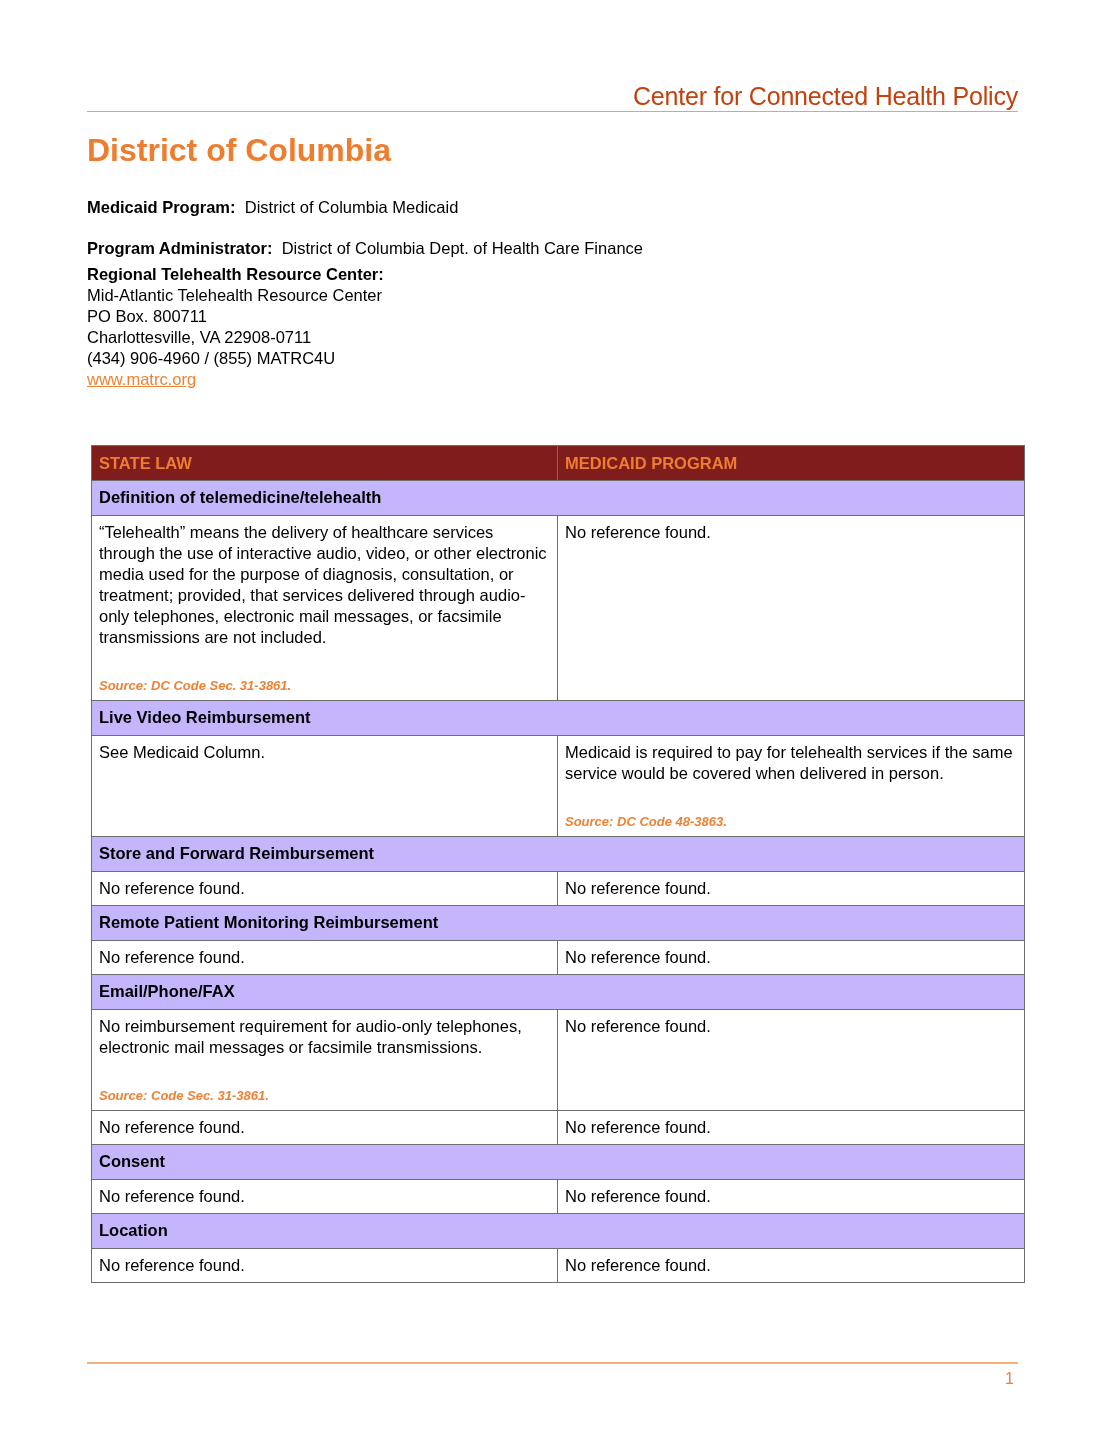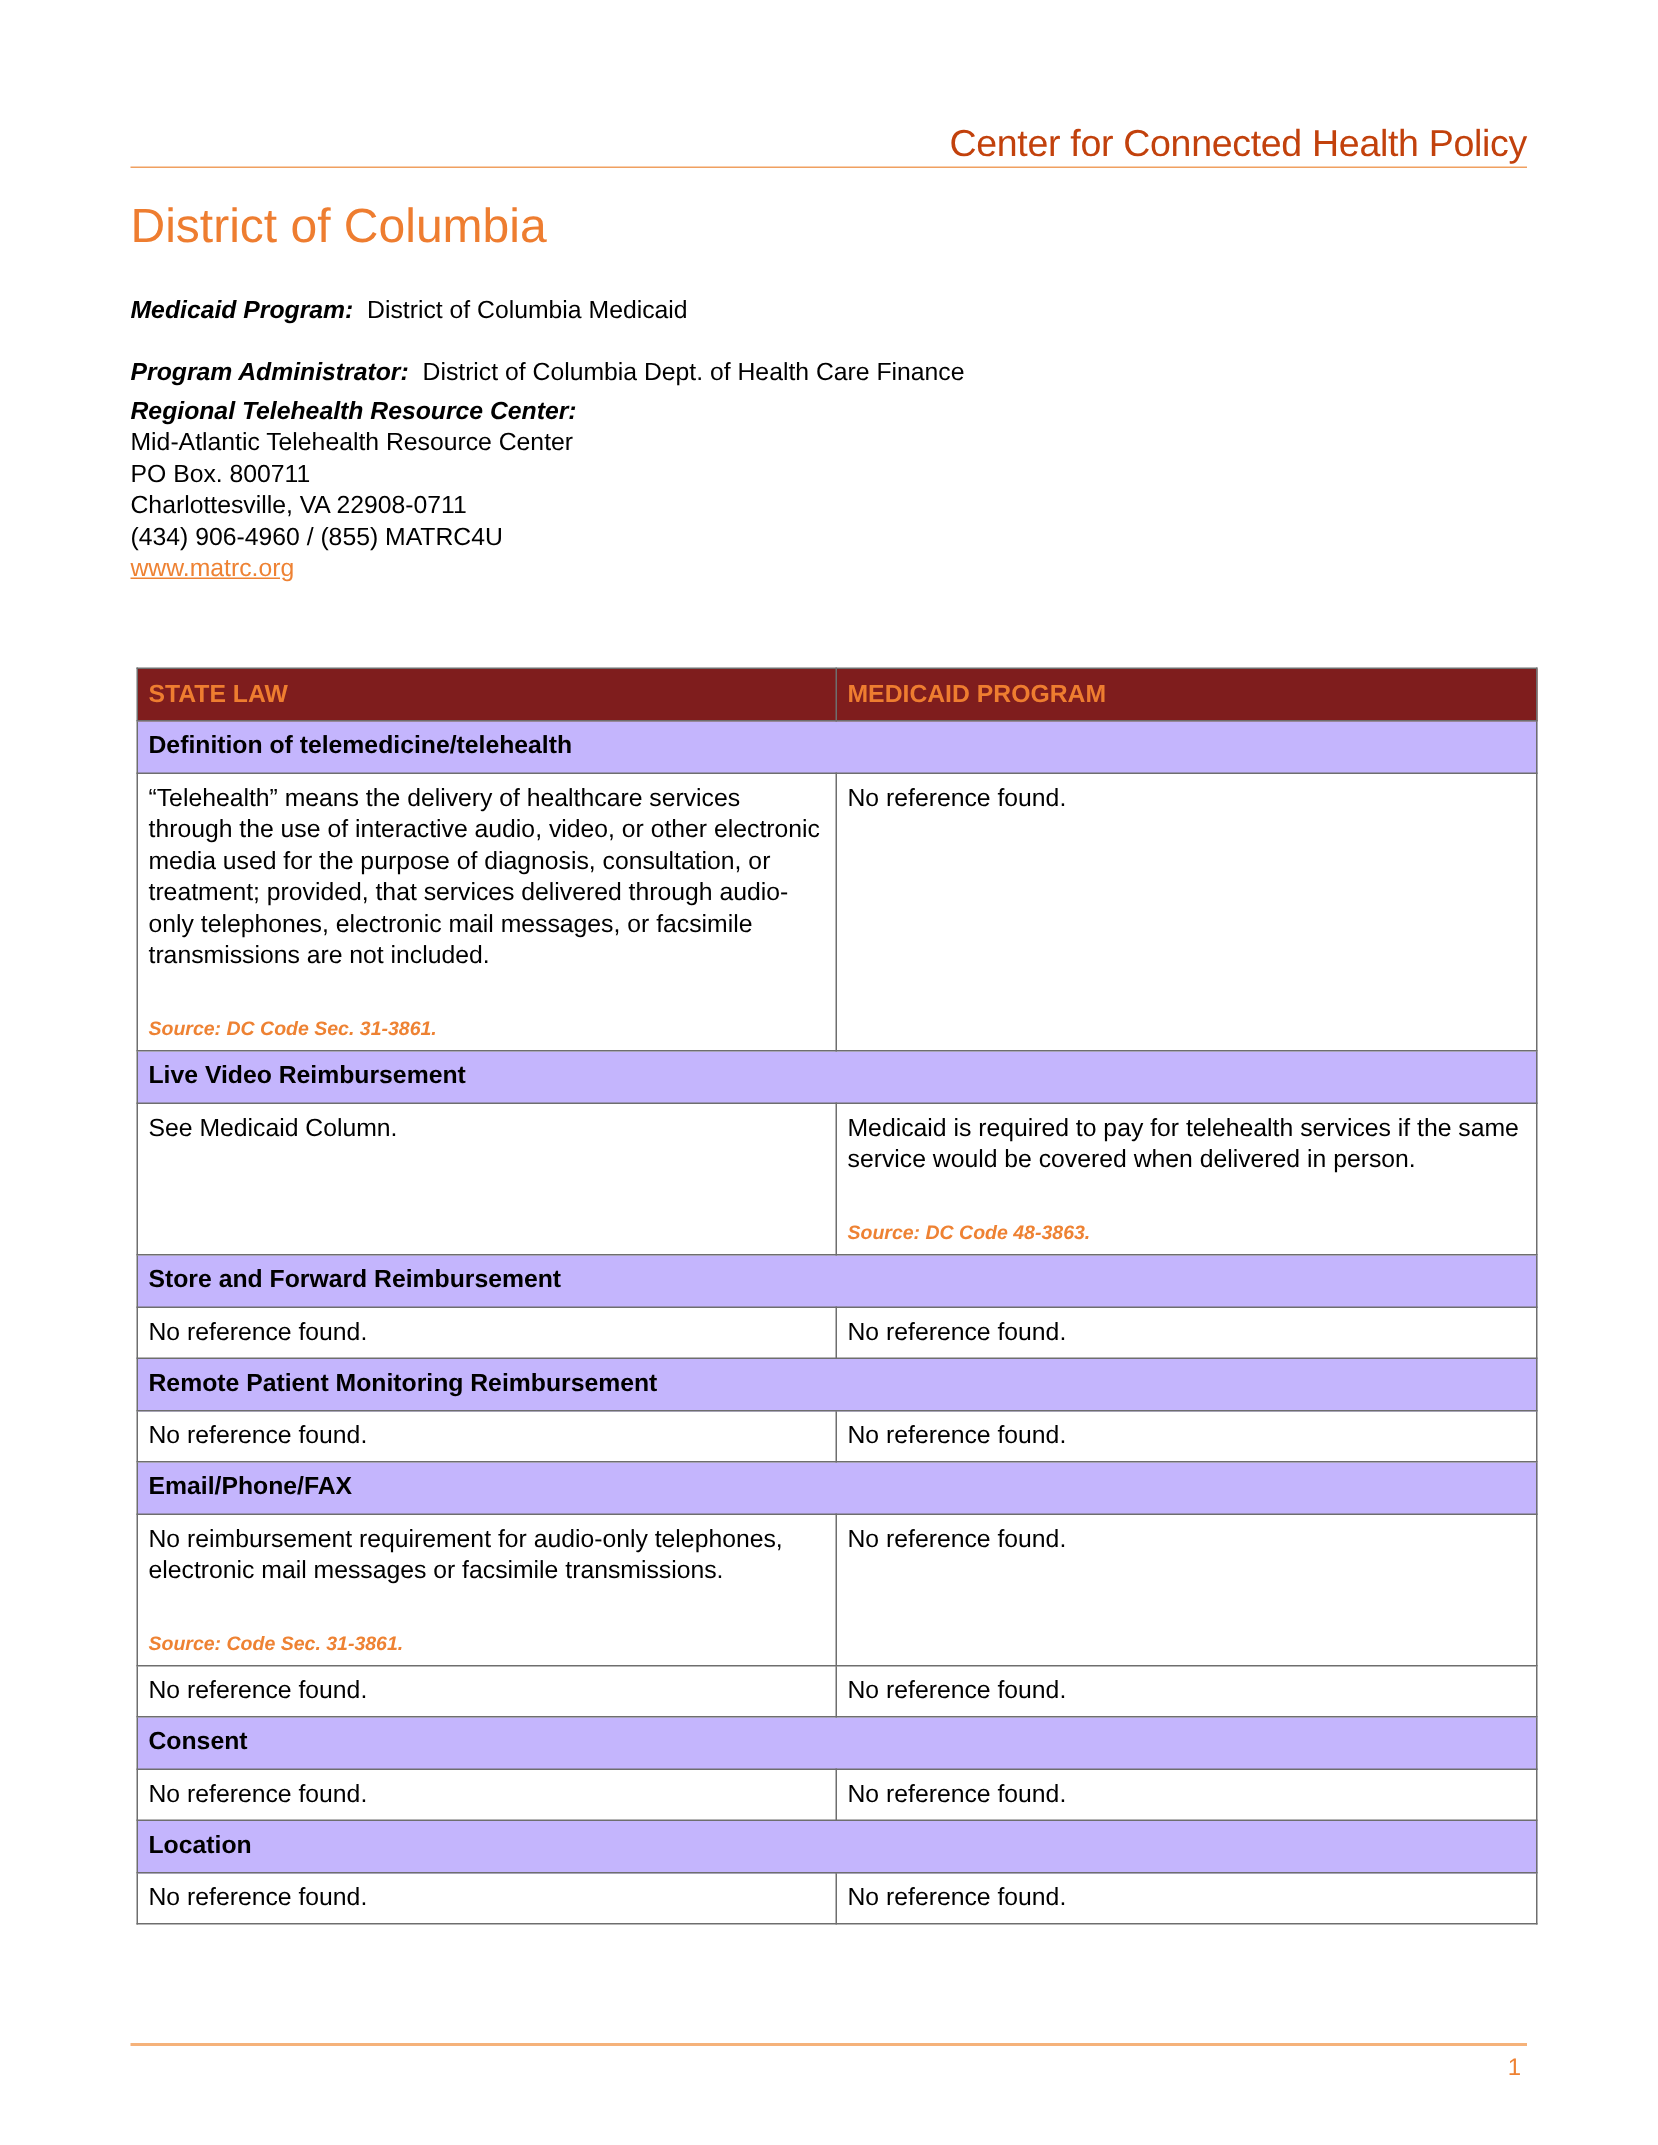--- a/index.html
+++ b/index.html
@@ -9,24 +9,24 @@
   }
   .header-brand {
     position: absolute; right: 87px; top: 82px;
     font-size: 25px; color: #c2410c; letter-spacing: -0.2px;
   }
   .rule { position: absolute; left: 87px; width: 931px; height: 1px; background: #f0a060; }
   .rule.top { top: 111px; }
   .rule.bottom { top: 1362px; height: 2px; background: #f5b27a; }
   .page-title {
     position: absolute; left: 87px; top: 132px; margin: 0;
-    font-size: 32px; font-weight: normal; color: #ee7d30;
+    font-size: 32px; font-weight: bold; color: #ee7d30;
   }
   .meta { position: absolute; left: 87px; font-size: 16.5px; line-height: 21px; }
-  .meta b { font-weight: bold; font-style: italic; }
+  .meta b { font-weight: bold; }
   .meta.program { top: 197px; }
   .meta.admin { top: 238px; }
   .meta.rtrc { top: 264px; }
   .meta a { color: #ee8233; text-decoration: underline; }
 
   table.policy {
     position: absolute; left: 91px; top: 445px;
     width: 933px; border-collapse: collapse; table-layout: fixed;
     font-size: 16.5px; line-height: 21px;
   }

